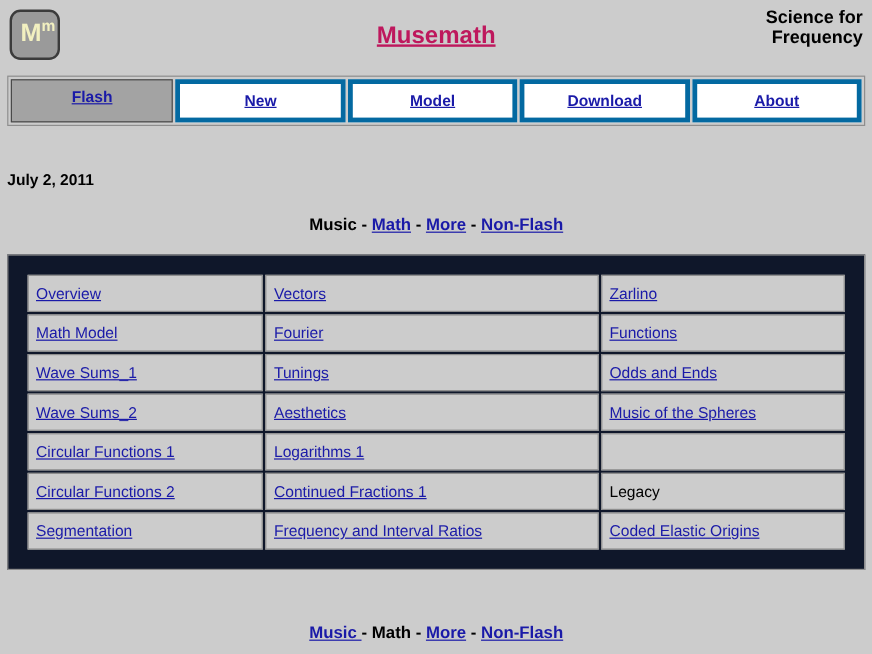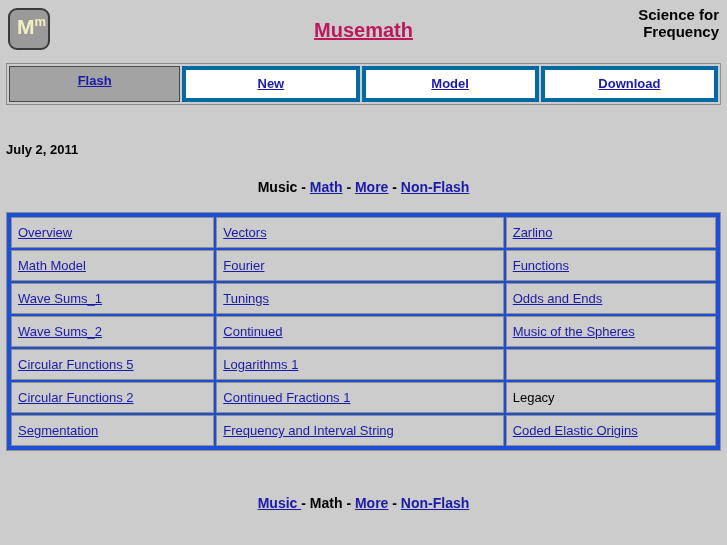--- a/index.html
+++ b/index.html
@@ -119,22 +119,22 @@
     font-weight: bold;
     font-size: 14px;
   }
   .crumbnav .sep { color: #000; font-weight: bold; }
   .crumbnav .plain { color: #000; text-decoration: none; }
 
   
   .grid-wrap {
     margin: 17px 6px 0 6px;
     border: 1px solid #8e8e8e;
-    background: #1d4ed8;
-    padding: 2px;
+    background: #0f172a;
+    padding: 14px;
     box-sizing: border-box;
   }
   table.grid {
     width: 100%;
     border-collapse: separate;
     border-spacing: 2px;
     table-layout: fixed;
   }
   table.grid td {
     border: 1px solid #8e8e8e;
@@ -170,20 +170,21 @@
     <div>Frequency</div>
   </div>
 </div>
 
 <div class="nav-wrap">
   <div class="nav">
     <div class="nav-tab active"><span class="link">Flash </span></div>
     <div class="nav-tab"><span class="link">New</span></div>
     <div class="nav-tab"><span class="link">Model</span></div>
     <div class="nav-tab"><span class="link">Download</span></div>
+    <div class="nav-tab"><span class="link">About</span></div>
   </div>
 </div>
 
 <div class="date">July 2, 2011</div>
 
 <div class="crumbnav">
   <span class="plain">Music</span>
   <span class="sep">-</span>
   <span class="link">Math</span>
   <span class="sep">-</span>
@@ -210,36 +211,36 @@
         <td><span class="link">Fourier</span></td>
         <td><span class="link">Functions</span></td>
       </tr>
       <tr>
         <td><span class="link">Wave Sums_1</span></td>
         <td><span class="link">Tunings</span></td>
         <td><span class="link">Odds and Ends</span></td>
       </tr>
       <tr>
         <td><span class="link">Wave Sums_2</span></td>
-        <td><span class="link">Continued</span></td>
+        <td><span class="link">Aesthetics</span></td>
         <td><span class="link">Music of the Spheres</span></td>
       </tr>
       <tr>
-        <td><span class="link">Circular Functions 5</span></td>
+        <td><span class="link">Circular Functions 1</span></td>
         <td><span class="link">Logarithms 1</span></td>
         <td><span></span></td>
       </tr>
       <tr>
         <td><span class="link">Circular Functions 2</span></td>
         <td><span class="link">Continued Fractions 1</span></td>
         <td><span>Legacy</span></td>
       </tr>
       <tr>
         <td><span class="link">Segmentation</span></td>
-        <td><span class="link">Frequency and Interval String</span></td>
+        <td><span class="link">Frequency and Interval Ratios</span></td>
         <td><span class="link">Coded Elastic Origins</span></td>
       </tr>
     </tbody>
   </table>
 </div>
 
 <div class="botnav">
   <span class="link">Music </span>
   <span class="sep">-</span>
   <span class="plain">Math</span>

